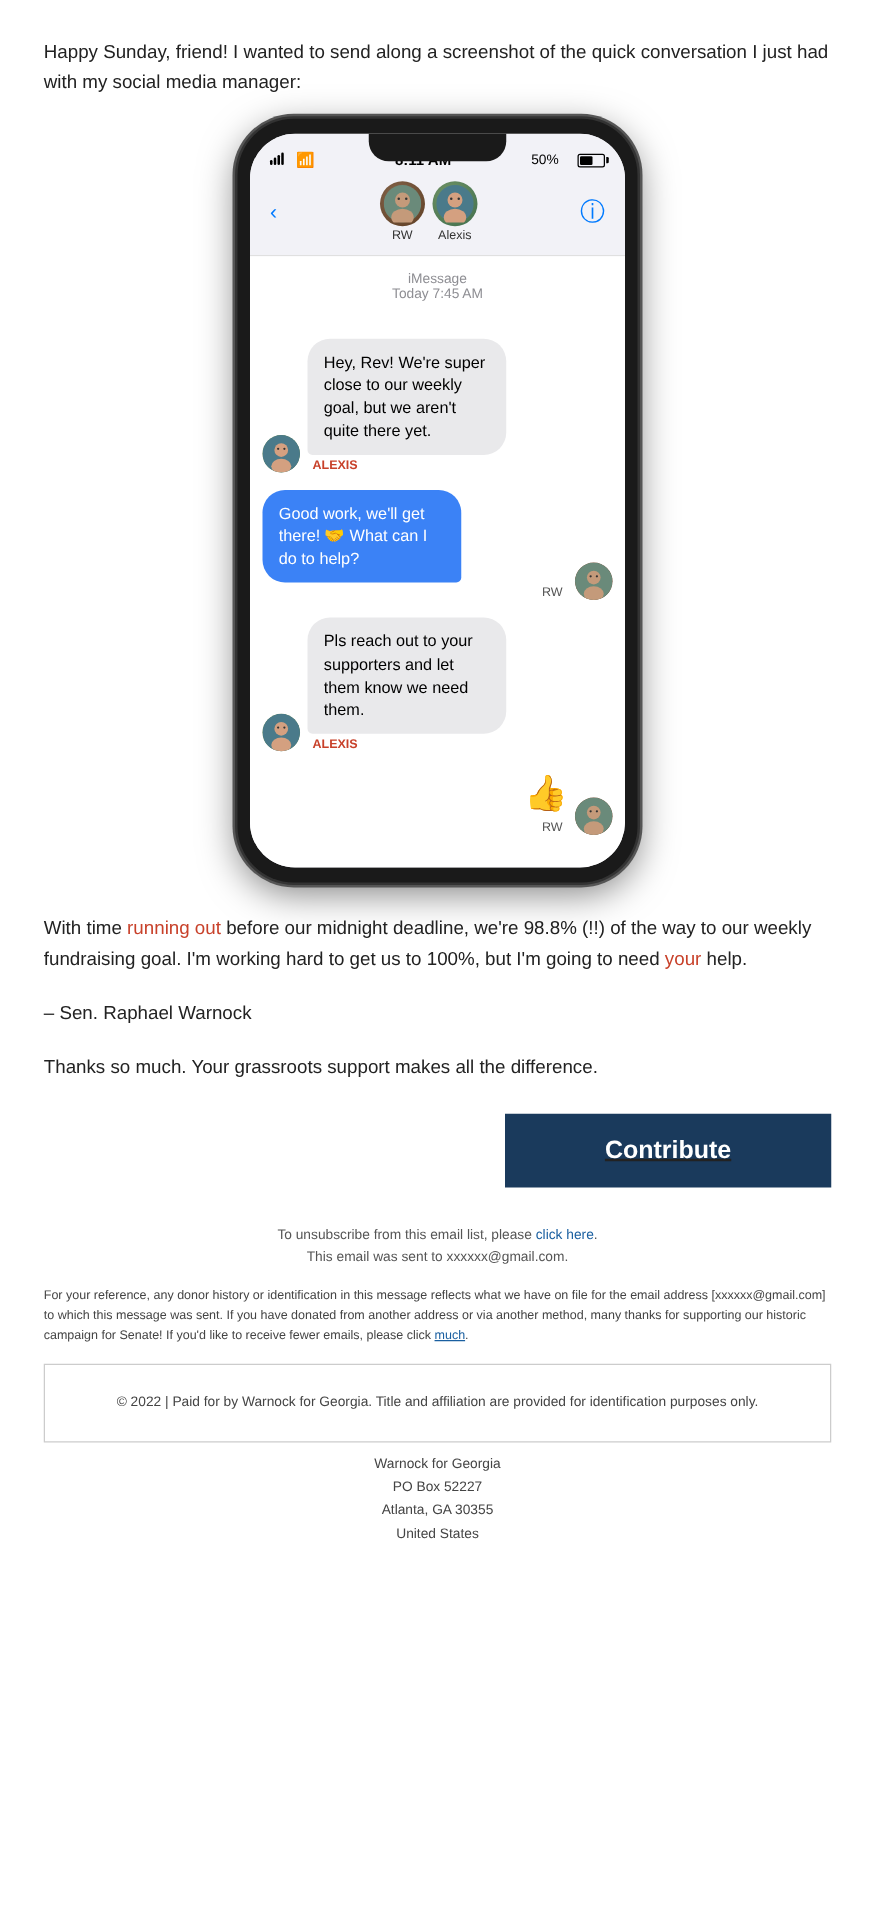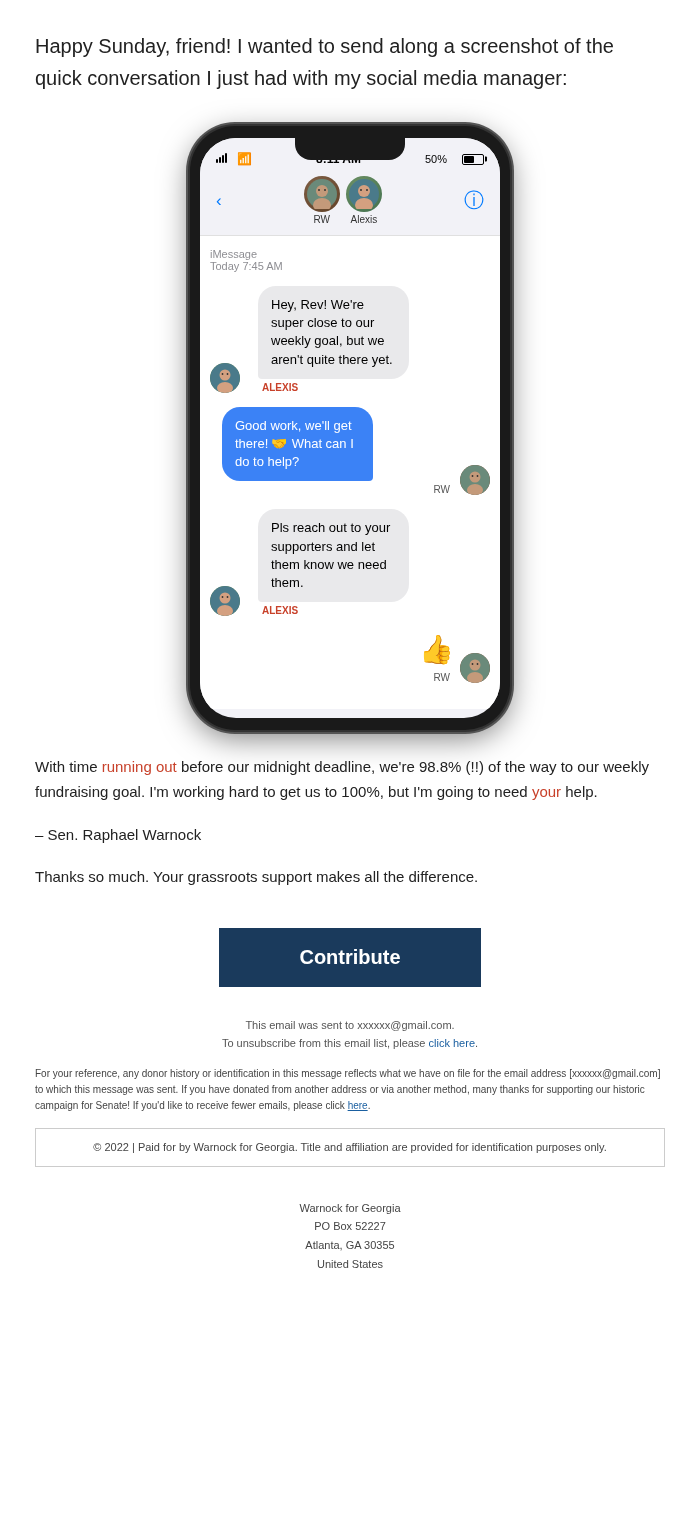--- a/index.html
+++ b/index.html
@@ -9,24 +9,24 @@
       color: #222222;
       width: 700px;
       margin: 0 auto;
     }
 
     .email-container {
       padding: 30px 35px 20px 35px;
     }
 
     .intro-text {
-      font-size: 20px;
+      font-size: 15px;
       line-height: 1.6;
       color: #222222;
-      margin-bottom: 32px;
+      margin-bottom: 17px;
     }
 
     
     .phone-wrapper {
       display: flex;
       justify-content: center;
       margin-bottom: 25px;
     }
 
     .phone {
@@ -148,23 +148,24 @@
       font-size: 20px;
     }
 
     .imessage-body {
       background: #ffffff;
       padding: 12px 10px;
       min-height: 440px;
     }
 
     .message-date-label {
+      text-align: center;
       color: #8e8e93;
       font-size: 11px;
-      margin-bottom: 14px;
+      margin-bottom: 30px;
     }
 
     .message-row {
       display: flex;
       margin-bottom: 14px;
       align-items: flex-end;
       gap: 6px;
     }
 
     .message-row.sent {
@@ -220,21 +221,21 @@
     }
 
     .sender-name-rw {
       font-size: 10px;
       color: #555;
       margin-top: 3px;
       text-align: right;
       padding-right: 4px;
     }
 
-    .msg-group { display: flex; flex-direction: column; margin-left: 12px; }
+    .msg-group { display: flex; flex-direction: column; }
 
     
     .body-section {
       font-size: 15px;
       line-height: 1.65;
       color: #222;
       margin-bottom: 18px;
     }
 
     .body-section .red { color: #c8412a; }
@@ -242,22 +243,23 @@
     .body-section a {
       color: #1a5fa0;
       text-decoration: underline;
     }
 
     .body-section strong { font-weight: bold; }
     .body-section em { font-style: italic; }
 
     .contribute-btn-wrapper {
       display: flex;
-      justify-content: center;
-      margin: 38px 0 30px;
+      justify-content: flex-end;
+      margin: 25px 0 30px;
+      text-decoration: underline;
     }
 
     .contribute-btn {
       background: #1a3a5c;
       color: #ffffff;
       font-size: 20px;
       font-weight: bold;
       padding: 18px 80px;
       border: none;
       cursor: pointer;
@@ -283,25 +285,25 @@
       color: #444;
       line-height: 1.6;
       margin-bottom: 14px;
       text-align: left;
     }
 
     .footer-disclaimer a { color: #1a5fa0; }
 
     .footer-paid-by {
       border: 1px solid #ccc;
-      padding: 10px 20px;
+      padding: 22px 20px;
       text-align: center;
       font-size: 11px;
       color: #444;
-      margin-bottom: 32px;
+      margin-bottom: 8px;
       line-height: 1.5;
     }
 
     .footer-address {
       text-align: center;
       font-size: 11px;
       color: #444;
       line-height: 1.7;
       padding-bottom: 20px;
     }
@@ -481,28 +483,28 @@
 
   <div class="body-section">
     Thanks so much. Your grassroots support makes all the difference.
   </div>
 
   <div class="contribute-btn-wrapper">
     <button class="contribute-btn">Contribute</button>
   </div>
 
   <div class="footer-section">
-    <div>This email was sent to xxxxxx@gmail.com.</div>
     <div>
       To unsubscribe from this email list, please <a href="#">click here</a>.
     </div>
+    <div>This email was sent to xxxxxx@gmail.com.</div>
   </div>
 
   <div class="footer-disclaimer">
-    For your reference, any donor history or identification in this message reflects what we have on file for the email address [xxxxxx@gmail.com] to which this message was sent. If you have donated from another address or via another method, many thanks for supporting our historic campaign for Senate! If you'd like to receive fewer emails, please click <a href="#">here</a>.
+    For your reference, any donor history or identification in this message reflects what we have on file for the email address [xxxxxx@gmail.com] to which this message was sent. If you have donated from another address or via another method, many thanks for supporting our historic campaign for Senate! If you'd like to receive fewer emails, please click <a href="#">much</a>.
   </div>
 
   <div class="footer-paid-by">
     <span>© 2022 | Paid for by Warnock for Georgia. Title and affiliation are provided for identification purposes only.</span>
   </div>
 
   <div class="footer-address">
     <div>Warnock for Georgia</div>
     <div>PO Box 52227</div>
     <div>Atlanta, GA 30355</div>

